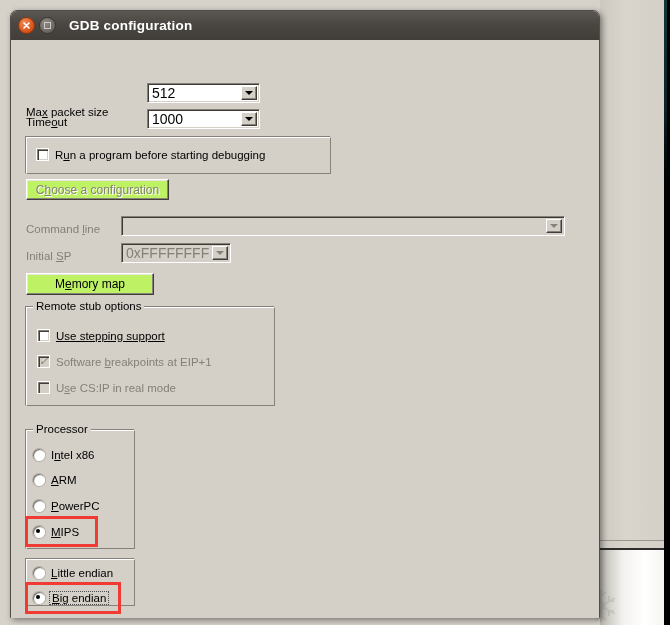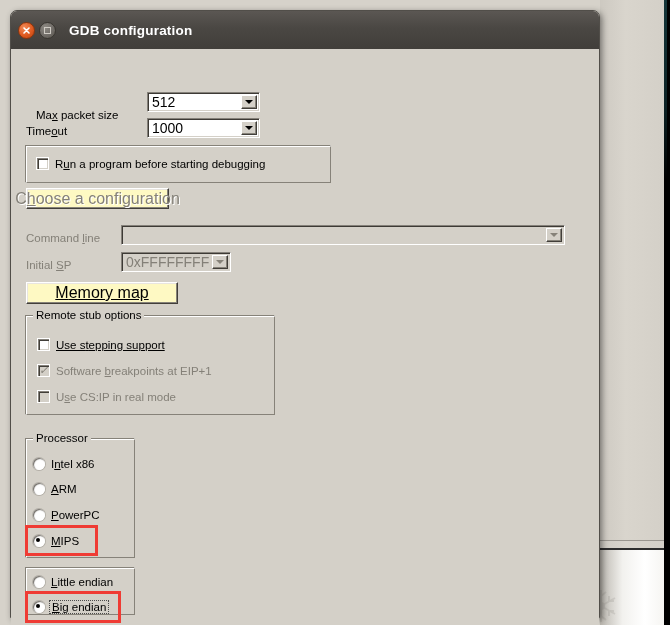--- a/index.html
+++ b/index.html
@@ -76,21 +76,21 @@
     width: 590px; height: 608px;
     background: #d4d0c8;
     border: 1px solid #514e49;
     border-radius: 7px 7px 0 0;
     box-shadow: 2px 2px 6px rgba(0,0,0,0.45);
     box-sizing: border-box;
   }
 
   .titlebar {
     position: relative;
-    height: 38px;
+    height: 29px;
     background: linear-gradient(180deg,#5b5753 0%, #4a4743 45%, #413e3a 100%);
     border-radius: 6px 6px 0 0;
     display: flex;
     align-items: center;
     padding-left: 7px;
   }
   .tb-btn {
     width: 17px; height: 17px;
     border-radius: 50%;
     margin-right: 4px;
@@ -172,27 +172,27 @@
   .arrowbtn .tri {
     width: 0; height: 0;
     border-left: 4px solid transparent;
     border-right: 4px solid transparent;
     border-top: 4px solid #000;
   }
   .combo.dis .arrowbtn .tri { border-top-color: #868279; }
 
   .btn {
     position: absolute;
-    background: #fef9c3;
+    background: #bef264;
     border: 1px solid #ffffff;
     border-right-color: #413e39;
     border-bottom-color: #413e39;
     box-shadow: inset -1px -1px 0 #868279, inset 1px 1px 0 #e8e5e0;
     box-sizing: border-box;
-    font-size: 16px;
+    font-size: 12px;
     color: #000;
     display: flex; align-items: center; justify-content: center;
     cursor: default;
     white-space: nowrap;
   }
   .btn.dis { color: #848078; text-shadow: 1px 1px 0 #ffffff; }
 
   .group {
     position: absolute;
     border: 1px solid #ffffff;
@@ -312,21 +312,21 @@
         </svg>
       </div>
       <div class="tb-btn tb-max">
         <div class="sq"></div>
       </div>
       <div class="tb-title">GDB configuration</div>
     </div>
 
     <div class="client">
 
-      <div class="lbl" style="left:15px; top:60px;margin-left:10px;">
+      <div class="lbl" style="left:15px; top:66px;">
         <span>Ma</span><u>x</u><span> packet size</span>
       </div>
       <div class="combo" style="left:136px; top:43px; width:113px; height:20px;">
         <span class="cval">512</span>
         <span class="arrowbtn">
             <i class="tri"></i>
           </span>
       </div>
 
       <div class="lbl" style="left:15px; top:76px;">
@@ -368,21 +368,21 @@
       <div class="lbl dis" style="left:15px; top:210px;">
         <span>Initial </span><u>S</u><span>P</span>
       </div>
       <div class="combo dis" style="left:110px; top:203px; width:110px; height:20px;">
         <span class="cval">0xFFFFFFFF</span>
         <span class="arrowbtn">
             <i class="tri"></i>
           </span>
       </div>
 
-      <div class="btn" style="left:15px; top:233px; width:152px; height:22px;text-decoration:underline;">
+      <div class="btn" style="left:15px; top:233px; width:128px; height:22px;">
         <span>
           <span>M</span><u>e</u><span>mory map</span>
         </span>
       </div>
 
       <div class="group" style="left:14px; top:266px; width:250px; height:100px;">
         <div class="inner2"></div>
         <div class="group-title">Remote stub options</div>
       </div>
       <div class="chkrow" style="left:26px; top:289px;text-decoration:underline;">

